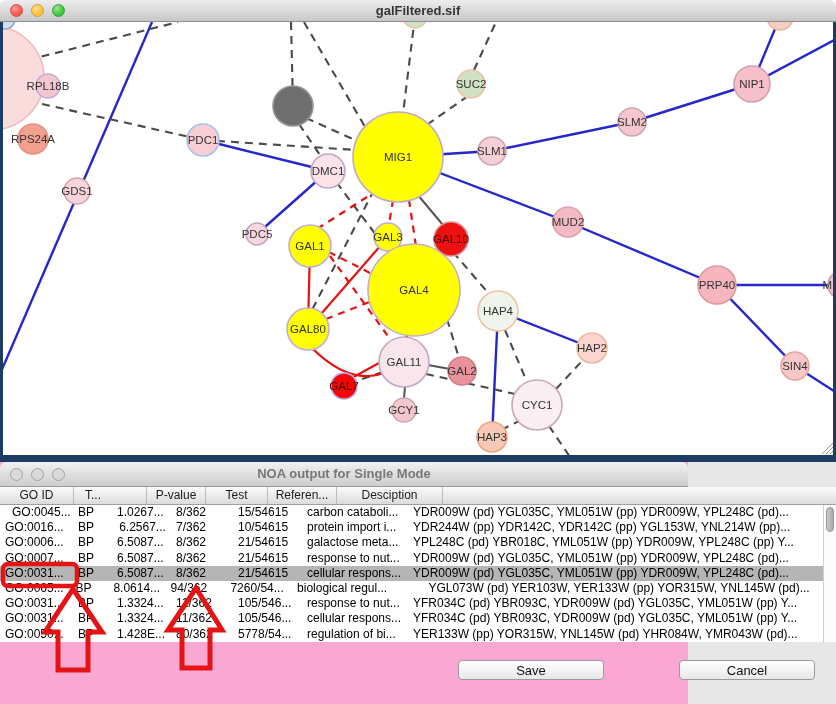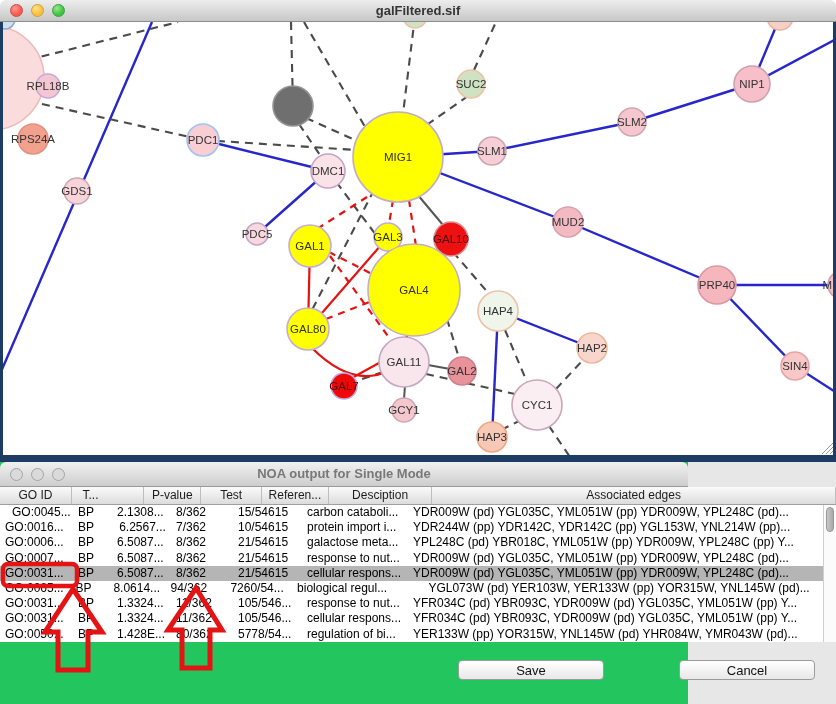--- a/index.html
+++ b/index.html
@@ -21,21 +21,21 @@
 
   
   #net-window{position:absolute;top:0;left:0;width:836px;height:462px;background:#fff;}
   #net-svg{position:absolute;top:22px;left:0;z-index:1;}
   .navy{position:absolute;background:#1d3c63;z-index:5;}
   #navy-l{left:0;top:22px;width:3px;height:440px;}
   #navy-r{left:833px;top:22px;width:3px;height:440px;}
   #navy-b{left:0;top:455px;width:836px;height:7px;}
 
   
-  #noa-window{position:absolute;top:462px;left:0;width:688px;height:242px;background:#22c55e;z-index:10;}
+  #noa-window{position:absolute;top:462px;left:0;width:688px;height:242px;background:#f9a8d4;z-index:10;}
   #noa-window .titlebar{height:25px;background:linear-gradient(#f1f1f1,#cdcdcd);border-bottom:1px solid #999;}
   #noa-window .title{line-height:24px;color:#787878;}
   #noa-window .lights{top:6px;}
   #noa-header{position:absolute;top:25px;left:0;width:836px;height:18px;display:flex;
     background:linear-gradient(#fbfbfb,#dcdcdc);border-bottom:1px solid #9f9f9f;box-sizing:border-box;}
   .hcell{box-sizing:border-box;font-size:12px;color:#1c1c1c;text-align:center;
     line-height:17px;border-left:1px solid #bdbdbd;overflow:hidden;white-space:nowrap;}
   .hcell:first-child{border-left:none;}
   #noa-body{position:absolute;top:43px;left:0;width:823px;height:137px;background:#fff;overflow:hidden;}
   .trow{display:flex;height:15.2px;font-size:12px;color:#000;}
@@ -204,28 +204,27 @@
     </div>
     <div class="title">NOA output for Single Mode</div>
   </div>
   <div id="noa-header">
       <div class="hcell" style="width: 73px;">GO ID</div>
       <div class="hcell" style="width: 39px;">T...</div>
       <div class="hcell" style="width: 59px; margin-left: 34px;">P-value</div>
       <div class="hcell" style="width: 62px;">Test</div>
       <div class="hcell" style="width: 69px;">Referen...</div>
       <div class="hcell" style="width: 106px;">Desciption</div>
-      <div class="hcell" style="width: 415px;">Associated edges</div>
       <div class="hcell" style="flex: 1 1 0%;"></div>
     </div>
   <div id="noa-body">
       <div class="trow">
         <div class="tcell" style="width: 73px; padding-left: 12px;">GO:0045...</div>
         <div class="tcell" style="width: 39px;">BP</div>
-        <div class="tcell" style="width: 59px;">2.1308...</div>
+        <div class="tcell" style="width: 59px;">1.0267...</div>
         <div class="tcell" style="width: 62px;">8/362</div>
         <div class="tcell" style="width: 69px;">15/54615</div>
         <div class="tcell" style="width: 106px;">carbon cataboli...</div>
         <div class="tcell" style="width: 415px;">YDR009W (pd) YGL035C, YML051W (pp) YDR009W, YPL248C (pd)...</div>
       </div>
       <div class="trow">
         <div class="tcell" style="width: 73px;">GO:0016...</div>
         <div class="tcell" style="width: 39px;">BP</div>
         <div class="tcell" style="width: 59px; text-align: center;">6.2567...</div>
         <div class="tcell" style="width: 62px;">7/362</div>

